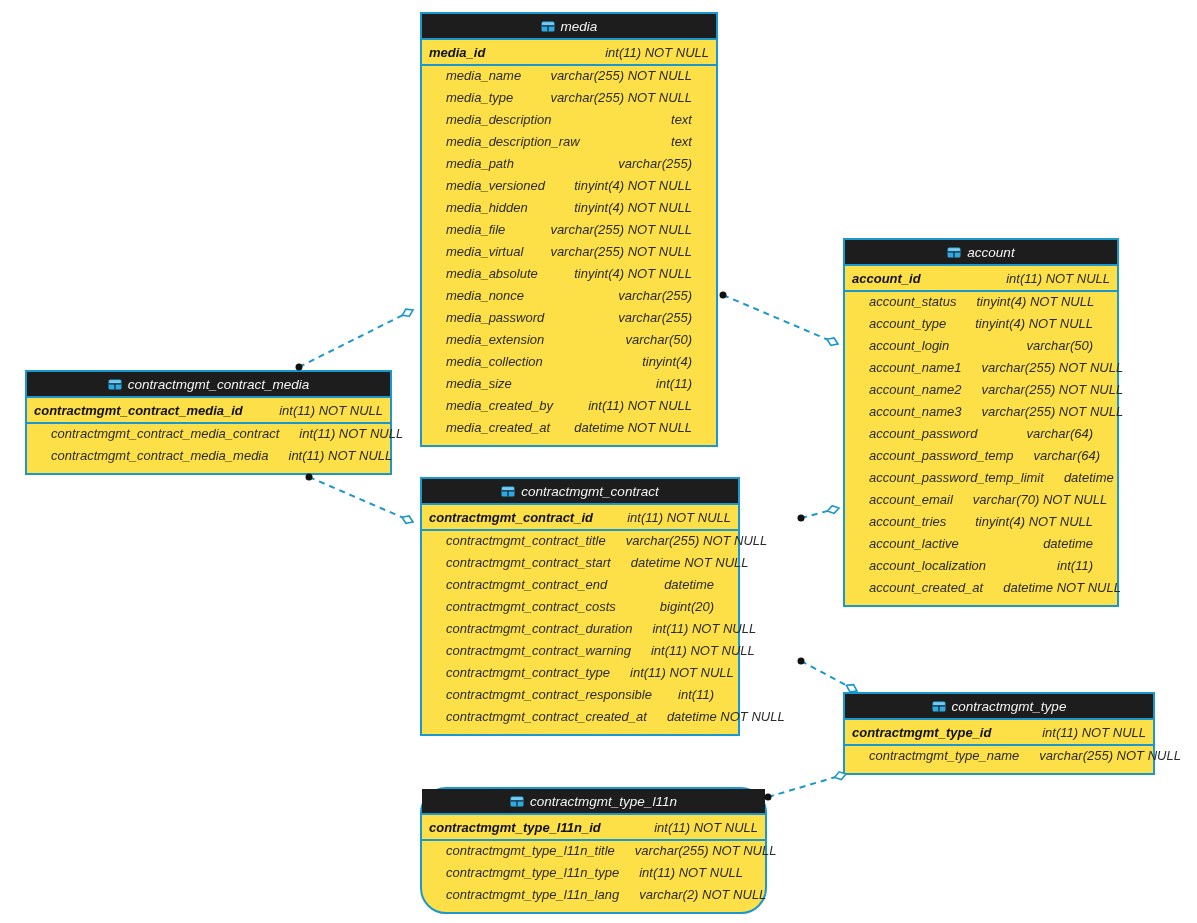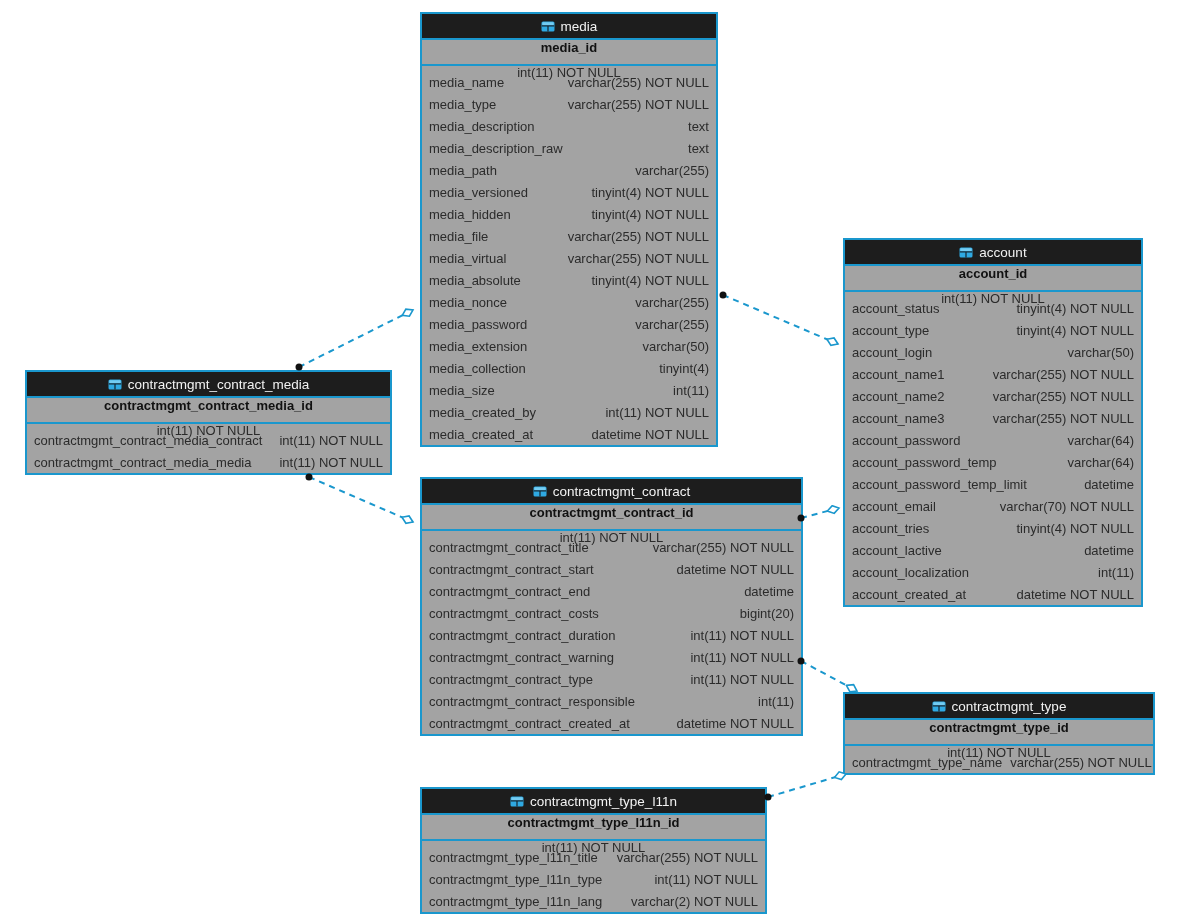--- a/index.html
+++ b/index.html
@@ -14,23 +14,24 @@
   body{font-family:"Liberation Sans","DejaVu Sans",sans-serif;}
   .canvas{
     position:relative;
     width:1197px;
     height:923px;
     background:#ffffff;
     overflow:hidden;
   }
   .table-box{
     position:absolute;
-    background:#a3a3a3;
+    background:#fde047;
     border:2px solid var(--accent);
     z-index:1;
+    font-style:italic;
   }
   .tb-header{
     height:26px;
     background:var(--header-bg);
     color:var(--header-text);
     display:flex;
     align-items:center;
     justify-content:center;
     gap:6px;
     font-size:13.5px;
@@ -42,31 +43,30 @@
     height:26px;
     display:flex;
     align-items:center;
     justify-content:space-between;
     gap:10px;
     padding:0 7px;
     border-bottom:2px solid var(--accent);
     font-size:13px;
     color:var(--pk-text);
     white-space:nowrap;
-    flex-direction:column;
   }
   .tb-pk-row .cname{font-weight:bold;}
   .tb-body{padding:2px 0 3px 0;}
   .tb-row{
     height:22px;
     display:flex;
-    align-items:flex-end;
+    align-items:flex-start;
     justify-content:space-between;
-    gap:8px;
-    padding:0 7px;
+    gap:20px;
+    padding:0 24px;
     font-size:13px;
     color:var(--row-text);
     white-space:nowrap;
   }
   .ctype{color:var(--row-text);}
   svg.links{
     position:absolute;
     left:0;top:0;
     width:1197px;height:923px;
     z-index:5;
@@ -177,21 +177,21 @@
           <div class="tb-row">
             <span>media_created_by</span>
             <span class="ctype">int(11) NOT NULL</span>
           </div>
           <div class="tb-row">
             <span>media_created_at</span>
             <span class="ctype">datetime NOT NULL</span>
           </div>
         </div>
       </div>
-      <div class="table-box" style="left: 843px; top: 238px; width: 300px;">
+      <div class="table-box" style="left: 843px; top: 238px; width: 276px;">
         <div class="tb-header">
           <span class="ticon">
             <svg width="14" height="11" viewBox="0 0 14 11" aria-hidden="true">
               <rect x="0.5" y="0.5" width="13" height="10" rx="1.6" fill="#2fa9e2"></rect>
               <rect x="1.3" y="1.2" width="11.4" height="3" rx="0.8" fill="#74ccf2"></rect>
               <line x1="0.8" y1="4.9" x2="13.2" y2="4.9" stroke="#15242e" stroke-width="1.2"></line>
               <line x1="7" y1="4.9" x2="7" y2="10.4" stroke="#15242e" stroke-width="1.2"></line>
             </svg>
           </span>
           <span>account</span>
@@ -279,21 +279,21 @@
           <div class="tb-row">
             <span>contractmgmt_contract_media_contract</span>
             <span class="ctype">int(11) NOT NULL</span>
           </div>
           <div class="tb-row">
             <span>contractmgmt_contract_media_media</span>
             <span class="ctype">int(11) NOT NULL</span>
           </div>
         </div>
       </div>
-      <div class="table-box" style="left: 420px; top: 477px; width: 383px;">
+      <div class="table-box" style="left: 420px; top: 477px; width: 320px;">
         <div class="tb-header">
           <span class="ticon">
             <svg width="14" height="11" viewBox="0 0 14 11" aria-hidden="true">
               <rect x="0.5" y="0.5" width="13" height="10" rx="1.6" fill="#2fa9e2"></rect>
               <rect x="1.3" y="1.2" width="11.4" height="3" rx="0.8" fill="#74ccf2"></rect>
               <line x1="0.8" y1="4.9" x2="13.2" y2="4.9" stroke="#15242e" stroke-width="1.2"></line>
               <line x1="7" y1="4.9" x2="7" y2="10.4" stroke="#15242e" stroke-width="1.2"></line>
             </svg>
           </span>
           <span>contractmgmt_contract</span>
@@ -357,21 +357,21 @@
           <span class="cname">contractmgmt_type_id</span>
           <span class="ctype">int(11) NOT NULL</span>
         </div>
         <div class="tb-body">
           <div class="tb-row">
             <span>contractmgmt_type_name</span>
             <span class="ctype">varchar(255) NOT NULL</span>
           </div>
         </div>
       </div>
-      <div class="table-box" style="left: 420px; top: 787px; width: 347px;">
+      <div class="table-box" style="left: 420px; top: 787px; width: 347px; border-radius: 26px;">
         <div class="tb-header">
           <span class="ticon">
             <svg width="14" height="11" viewBox="0 0 14 11" aria-hidden="true">
               <rect x="0.5" y="0.5" width="13" height="10" rx="1.6" fill="#2fa9e2"></rect>
               <rect x="1.3" y="1.2" width="11.4" height="3" rx="0.8" fill="#74ccf2"></rect>
               <line x1="0.8" y1="4.9" x2="13.2" y2="4.9" stroke="#15242e" stroke-width="1.2"></line>
               <line x1="7" y1="4.9" x2="7" y2="10.4" stroke="#15242e" stroke-width="1.2"></line>
             </svg>
           </span>
           <span>contractmgmt_type_l11n</span>

